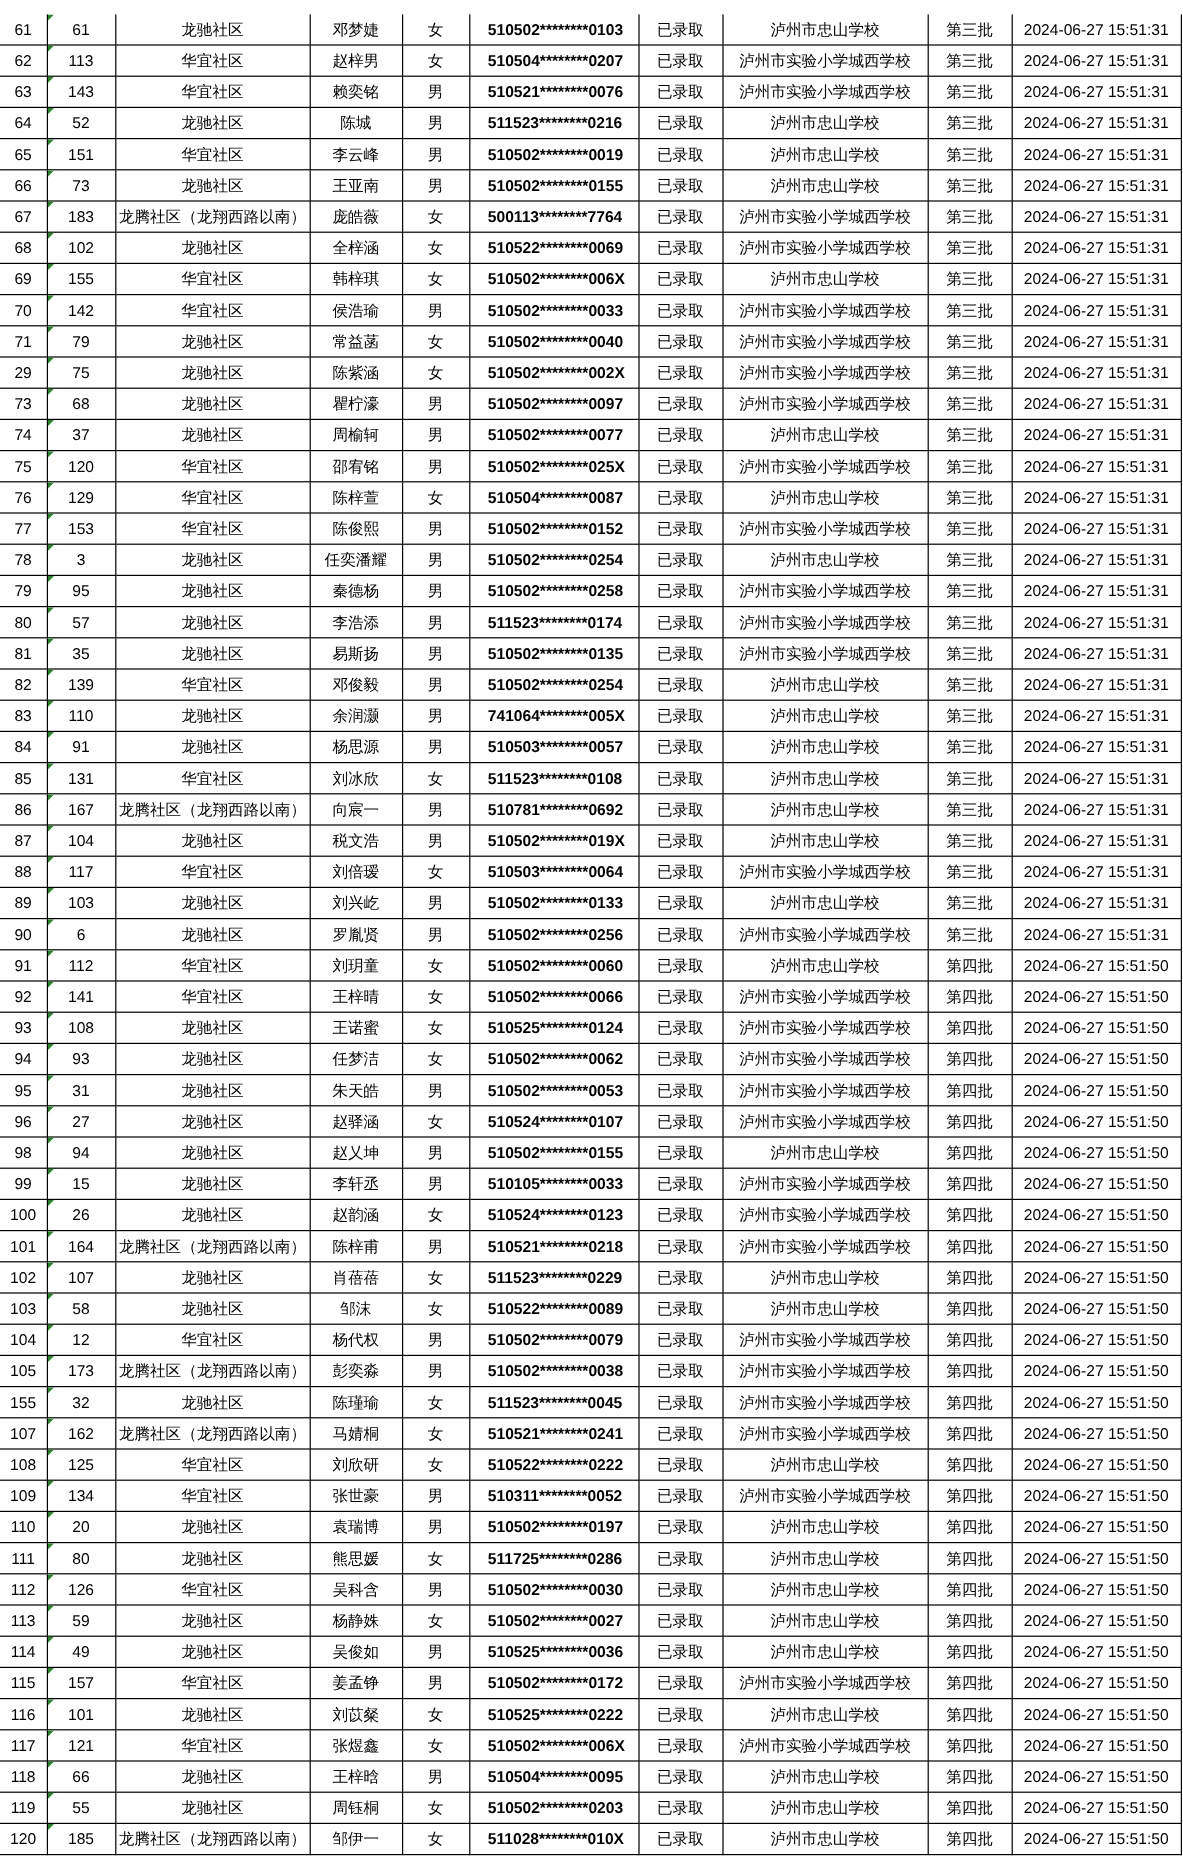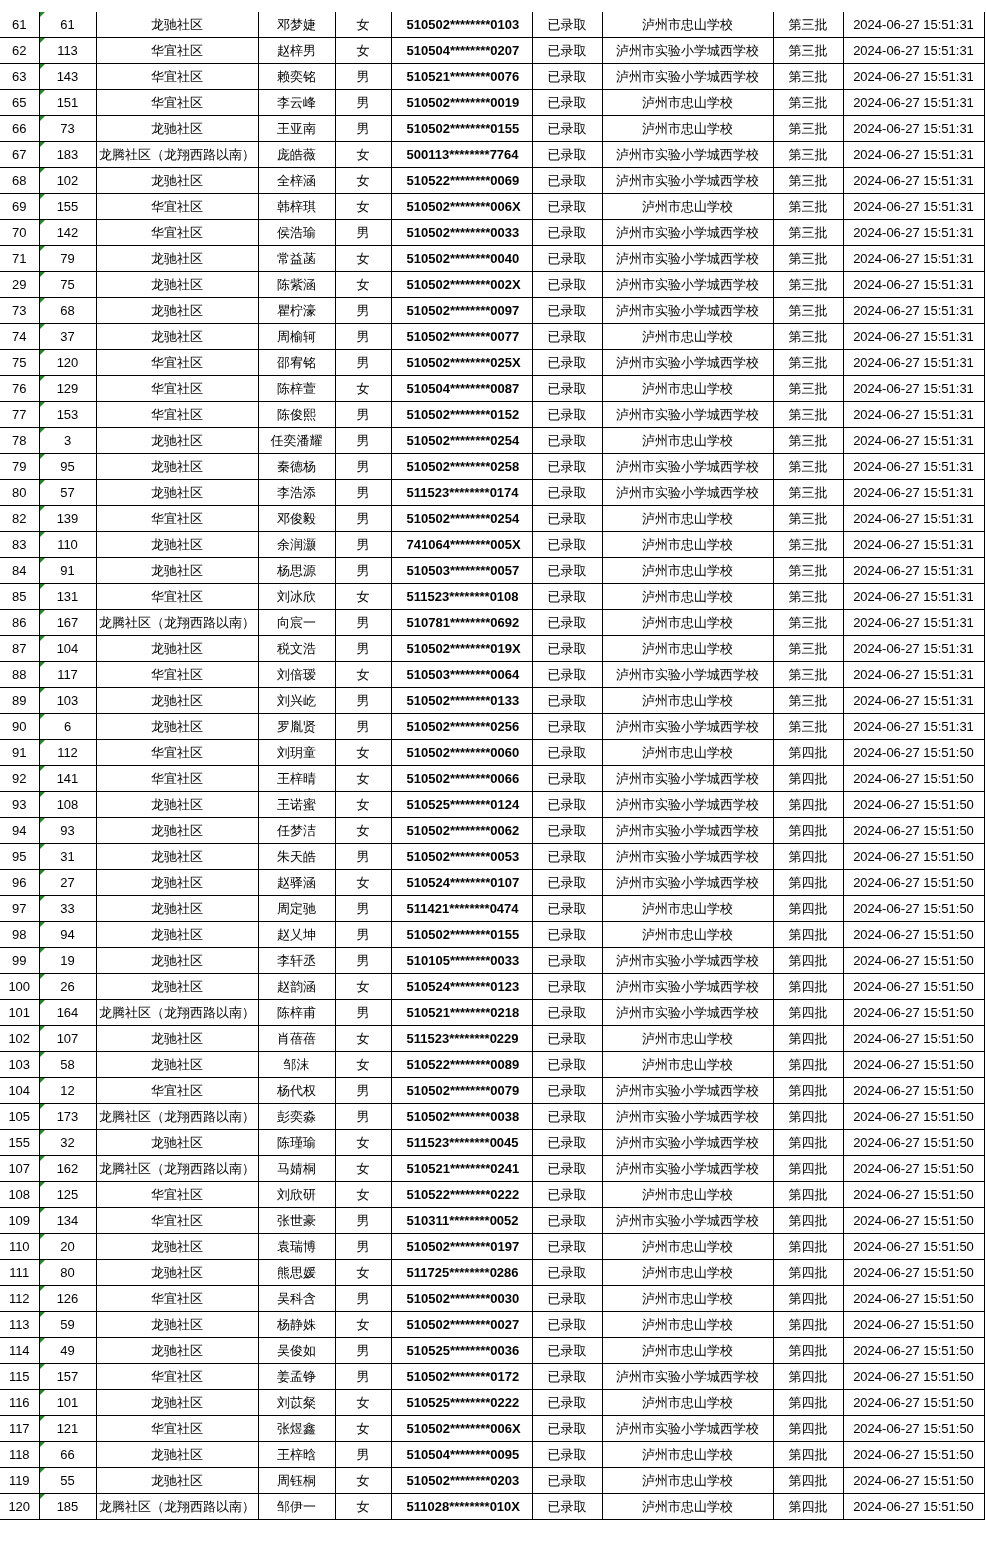--- a/index.html
+++ b/index.html
@@ -94,20 +94,32 @@
         <td class="c-comm">华宜社区</td>
         <td class="c-name">赖奕铭</td>
         <td class="c-gender">男</td>
         <td class="c-idn">510521********0076</td>
         <td class="c-status">已录取</td>
         <td class="c-school">泸州市实验小学城西学校</td>
         <td class="c-batch">第三批</td>
         <td class="c-time">2024-06-27 15:51:31</td>
       </tr>
       <tr>
+        <td class="c-no">64</td>
+        <td class="c-seq">52</td>
+        <td class="c-comm">龙驰社区</td>
+        <td class="c-name">陈城</td>
+        <td class="c-gender">男</td>
+        <td class="c-idn">511523********0216</td>
+        <td class="c-status">已录取</td>
+        <td class="c-school">泸州市忠山学校</td>
+        <td class="c-batch">第三批</td>
+        <td class="c-time">2024-06-27 15:51:31</td>
+      </tr>
+      <tr>
         <td class="c-no">65</td>
         <td class="c-seq">151</td>
         <td class="c-comm">华宜社区</td>
         <td class="c-name">李云峰</td>
         <td class="c-gender">男</td>
         <td class="c-idn">510502********0019</td>
         <td class="c-status">已录取</td>
         <td class="c-school">泸州市忠山学校</td>
         <td class="c-batch">第三批</td>
         <td class="c-time">2024-06-27 15:51:31</td>
@@ -286,20 +298,32 @@
         <td class="c-comm">龙驰社区</td>
         <td class="c-name">李浩添</td>
         <td class="c-gender">男</td>
         <td class="c-idn">511523********0174</td>
         <td class="c-status">已录取</td>
         <td class="c-school">泸州市实验小学城西学校</td>
         <td class="c-batch">第三批</td>
         <td class="c-time">2024-06-27 15:51:31</td>
       </tr>
       <tr>
+        <td class="c-no">81</td>
+        <td class="c-seq">35</td>
+        <td class="c-comm">龙驰社区</td>
+        <td class="c-name">易斯扬</td>
+        <td class="c-gender">男</td>
+        <td class="c-idn">510502********0135</td>
+        <td class="c-status">已录取</td>
+        <td class="c-school">泸州市实验小学城西学校</td>
+        <td class="c-batch">第三批</td>
+        <td class="c-time">2024-06-27 15:51:31</td>
+      </tr>
+      <tr>
         <td class="c-no">82</td>
         <td class="c-seq">139</td>
         <td class="c-comm">华宜社区</td>
         <td class="c-name">邓俊毅</td>
         <td class="c-gender">男</td>
         <td class="c-idn">510502********0254</td>
         <td class="c-status">已录取</td>
         <td class="c-school">泸州市忠山学校</td>
         <td class="c-batch">第三批</td>
         <td class="c-time">2024-06-27 15:51:31</td>
@@ -466,46 +490,34 @@
         <td class="c-comm">龙驰社区</td>
         <td class="c-name">赵驿涵</td>
         <td class="c-gender">女</td>
         <td class="c-idn">510524********0107</td>
         <td class="c-status">已录取</td>
         <td class="c-school">泸州市实验小学城西学校</td>
         <td class="c-batch">第四批</td>
         <td class="c-time">2024-06-27 15:51:50</td>
       </tr>
       <tr>
-        <td class="c-no">97</td>
-        <td class="c-seq">33</td>
-        <td class="c-comm">龙驰社区</td>
-        <td class="c-name">周定驰</td>
-        <td class="c-gender">男</td>
-        <td class="c-idn">511421********0474</td>
-        <td class="c-status">已录取</td>
-        <td class="c-school">泸州市忠山学校</td>
-        <td class="c-batch">第四批</td>
-        <td class="c-time">2024-06-27 15:51:50</td>
-      </tr>
-      <tr>
         <td class="c-no">98</td>
         <td class="c-seq">94</td>
         <td class="c-comm">龙驰社区</td>
         <td class="c-name">赵乂坤</td>
         <td class="c-gender">男</td>
         <td class="c-idn">510502********0155</td>
         <td class="c-status">已录取</td>
         <td class="c-school">泸州市忠山学校</td>
         <td class="c-batch">第四批</td>
         <td class="c-time">2024-06-27 15:51:50</td>
       </tr>
       <tr>
         <td class="c-no">99</td>
-        <td class="c-seq">19</td>
+        <td class="c-seq">15</td>
         <td class="c-comm">龙驰社区</td>
         <td class="c-name">李轩丞</td>
         <td class="c-gender">男</td>
         <td class="c-idn">510105********0033</td>
         <td class="c-status">已录取</td>
         <td class="c-school">泸州市实验小学城西学校</td>
         <td class="c-batch">第四批</td>
         <td class="c-time">2024-06-27 15:51:50</td>
       </tr>
       <tr>

